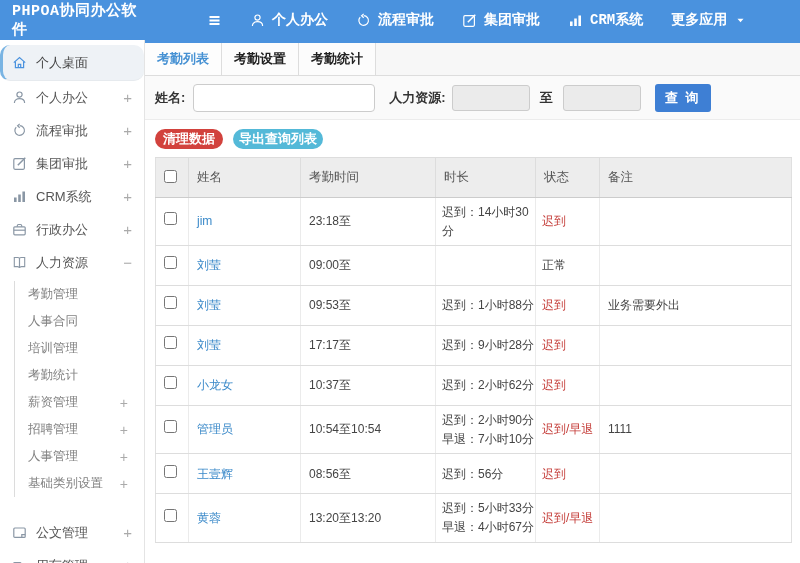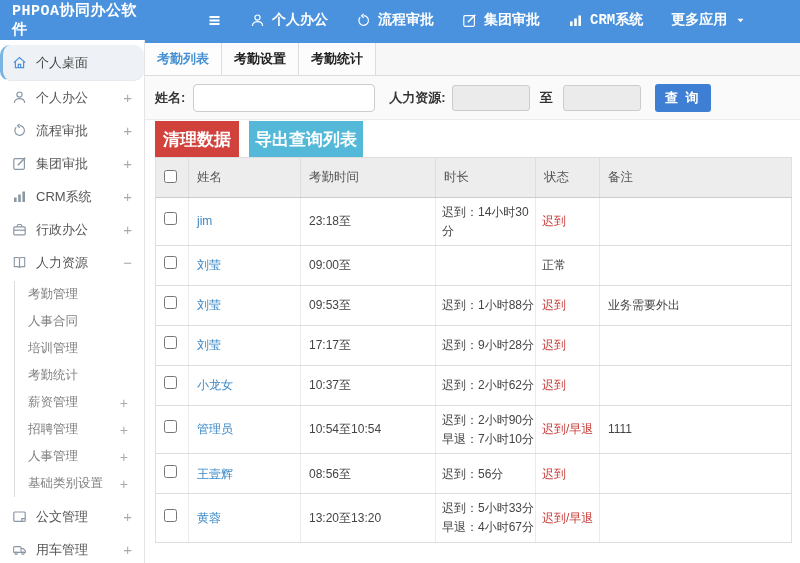--- a/index.html
+++ b/index.html
@@ -21,21 +21,21 @@
   .main { position:absolute; left:145px; top:40px; right:0; bottom:0; background:#fff; overflow:hidden; }
 
   
   .side-item { display:flex; align-items:center; height:33px; padding:0 12px; color:#555;
     font-size:13px; cursor:pointer; }
   .side-item .icon { width:15px; height:15px; margin-right:9px; color:#8a97a5; flex:none; }
   .side-item .expand { margin-left:auto; color:#aaa; font-size:15px; font-weight:normal; }
   .side-item.active { height:36px; background:#eef2f6; border-left:3px solid #79b4e3;
     border-bottom:1px solid #e6eaee; padding-left:9px; color:#444;border-radius:10px; }
   .side-item.active .icon { color:#4a92de; }
-  .subnav { border-left:1px solid #dcdcdc; margin:2px 0 3px 14px; }
+  .subnav { border-left:1px solid #dcdcdc; margin:2px 0 19px 14px; }
   .sub-item { display:flex; align-items:center; height:27px; padding:0 16px 0 13px;
     color:#828282; font-size:12.5px; cursor:pointer; }
   .sub-item .expand { margin-left:auto; color:#aaa; font-size:14px; }
 
   
   .tabbar { height:36px; border-top:3px solid #4a92de; background:#f7f7f7;
     border-bottom:1px solid #ddd; display:flex; }
   .tab { width:77px; line-height:32px; text-align:center; font-size:13px; font-weight:bold;
     color:#222; background:#fcfcfc; border-right:1px solid #ddd; cursor:pointer; }
   .tab.active { color:#4691d3; background:#fdfdfd; }
@@ -48,22 +48,22 @@
     background:#fff; margin-left:8px; padding:0 6px; font-size:13px; }
   .date-label { margin-left:14px; }
   .date-input { width:78px; height:26px; border:1px solid #ccc; border-radius:3px;
     background:#ebebeb; margin-left:6px; padding:0 5px; font-size:12px; }
   .to-label { margin:0 4px 0 10px; font-weight:bold; }
   .query-btn { margin-left:14px; width:56px; height:28px; background:#3e7fd4; color:#fff;
     border:none; border-radius:3px; font-size:13px; font-weight:bold; letter-spacing:2px; cursor:pointer; }
 
   
   .actionbar { padding:5px 10px 4px; display:flex; gap:10px; align-items:center; height:37px; }
-  .btn { height:36px; color:#fff; font-size:17px; font-weight:bold; border:none;
-    border-radius:0; cursor:pointer; }
+  .btn { height:20px; color:#fff; font-size:13px; font-weight:bold; border:none;
+    border-radius:10px; cursor:pointer; }
   .btn-danger { background:#d2423d; padding:0 8px; }
   .btn-info { background:#54b9d8; padding:0 6px;font-family:Liberation Serif, serif; }
 
   
   table.grid { width:637px; margin-left:10px; border-collapse:collapse; table-layout:fixed;
     font-size:12px; color:#444; border-left:1px solid #e0e0e0; border-right:1px solid #e0e0e0; }
   .grid th { background:#ededed; height:30px; font-weight:normal; color:#555; text-align:left;
     padding:0 0 0 8px; border-top:1px solid #ddd; border-bottom:1px solid #ccc;
     border-right:1px solid #ddd; font-size:12.5px; }
   .grid td { border-bottom:1px solid #ddd; border-right:1px solid #ebebeb;

